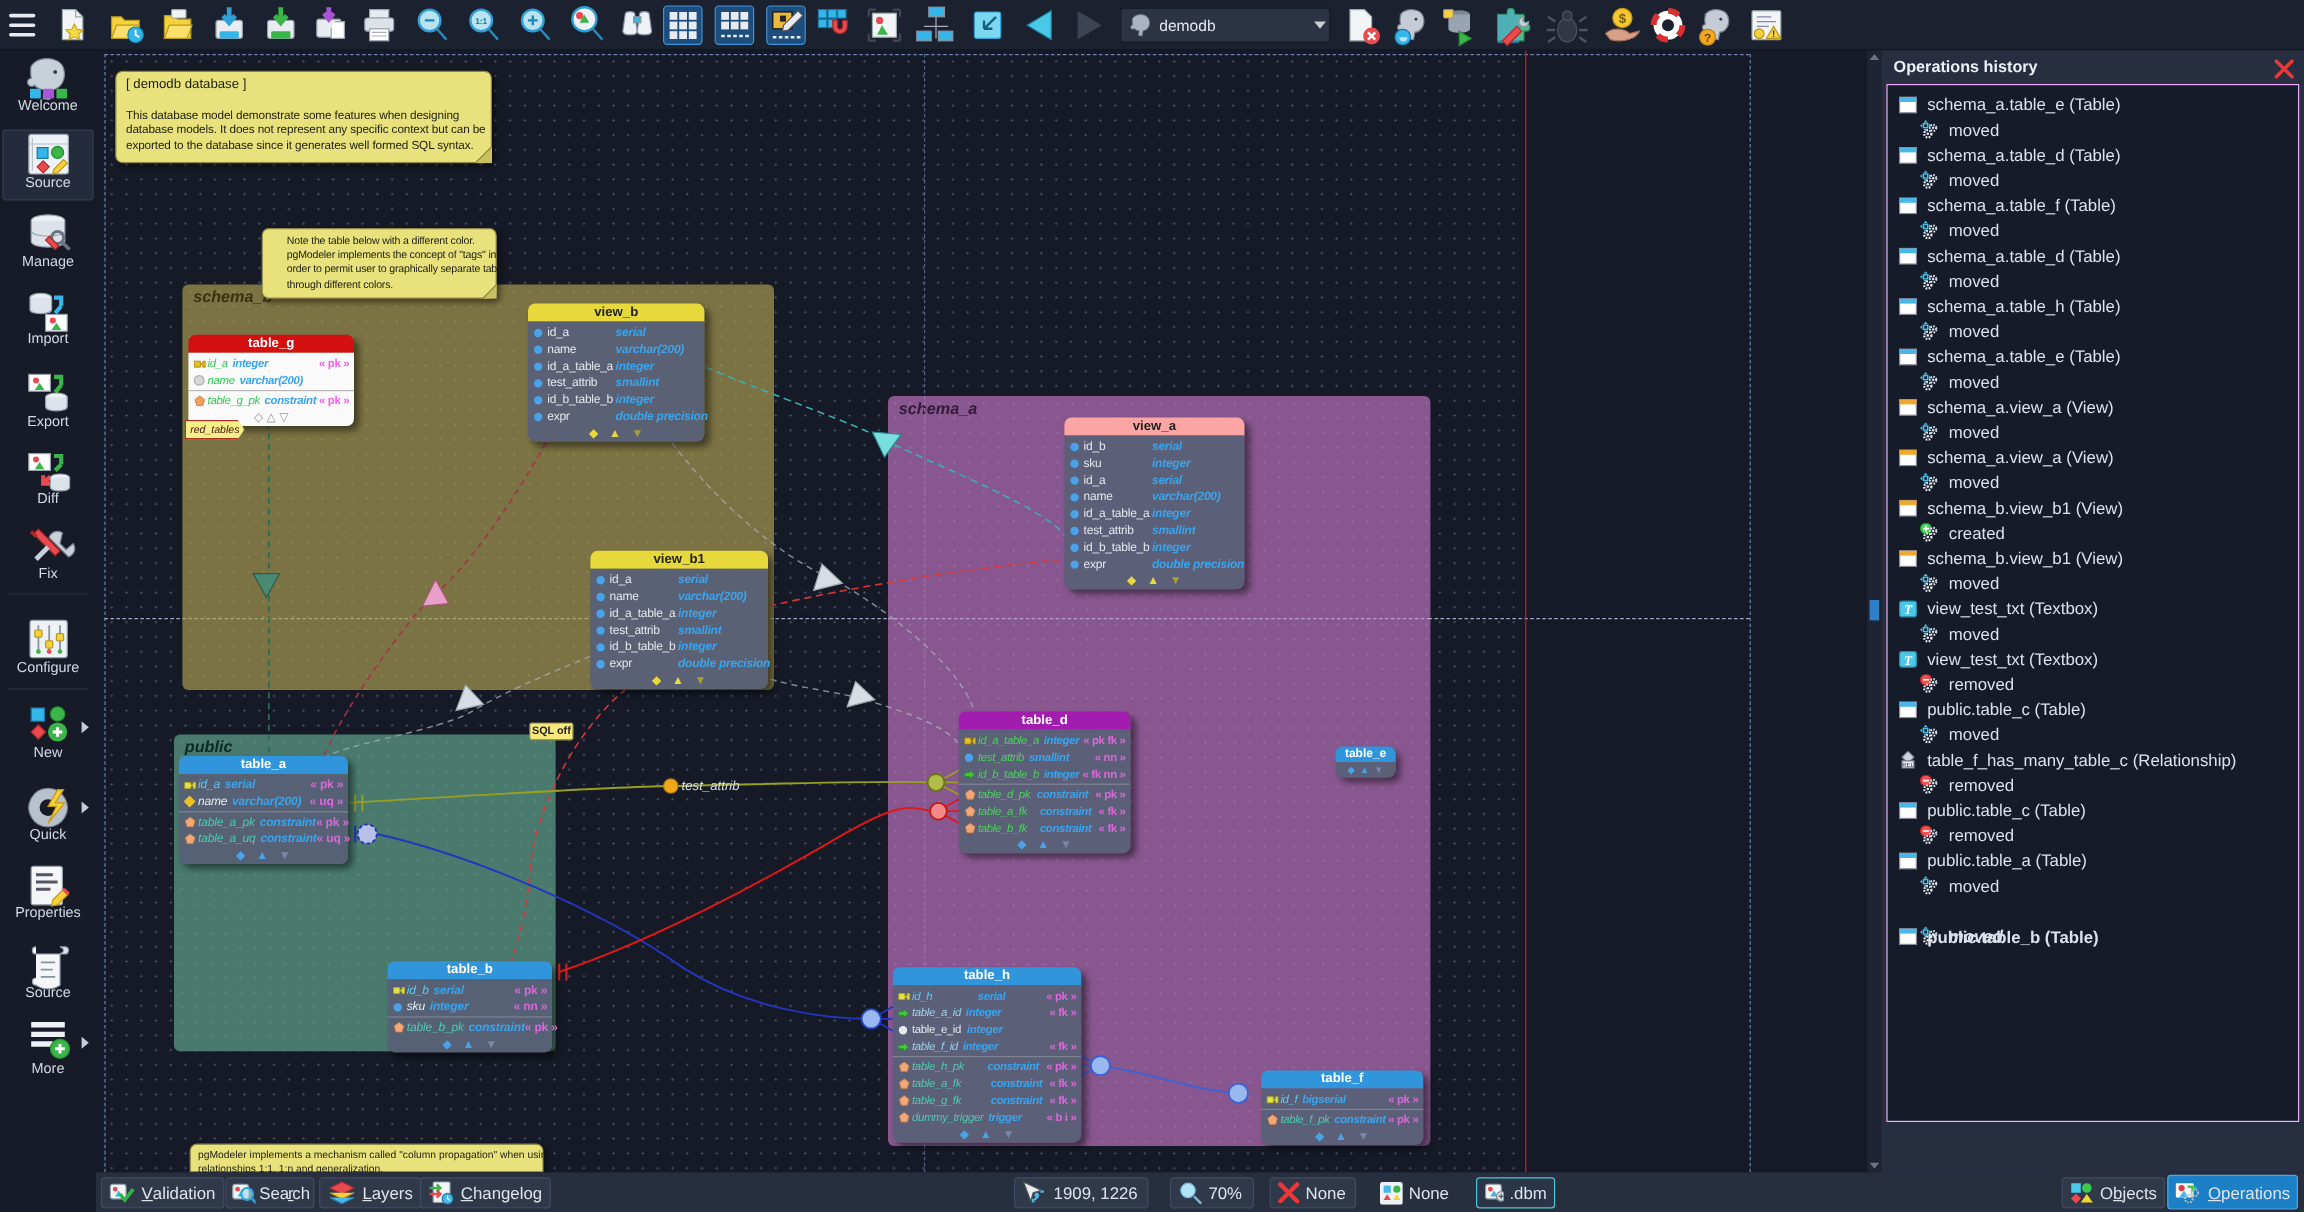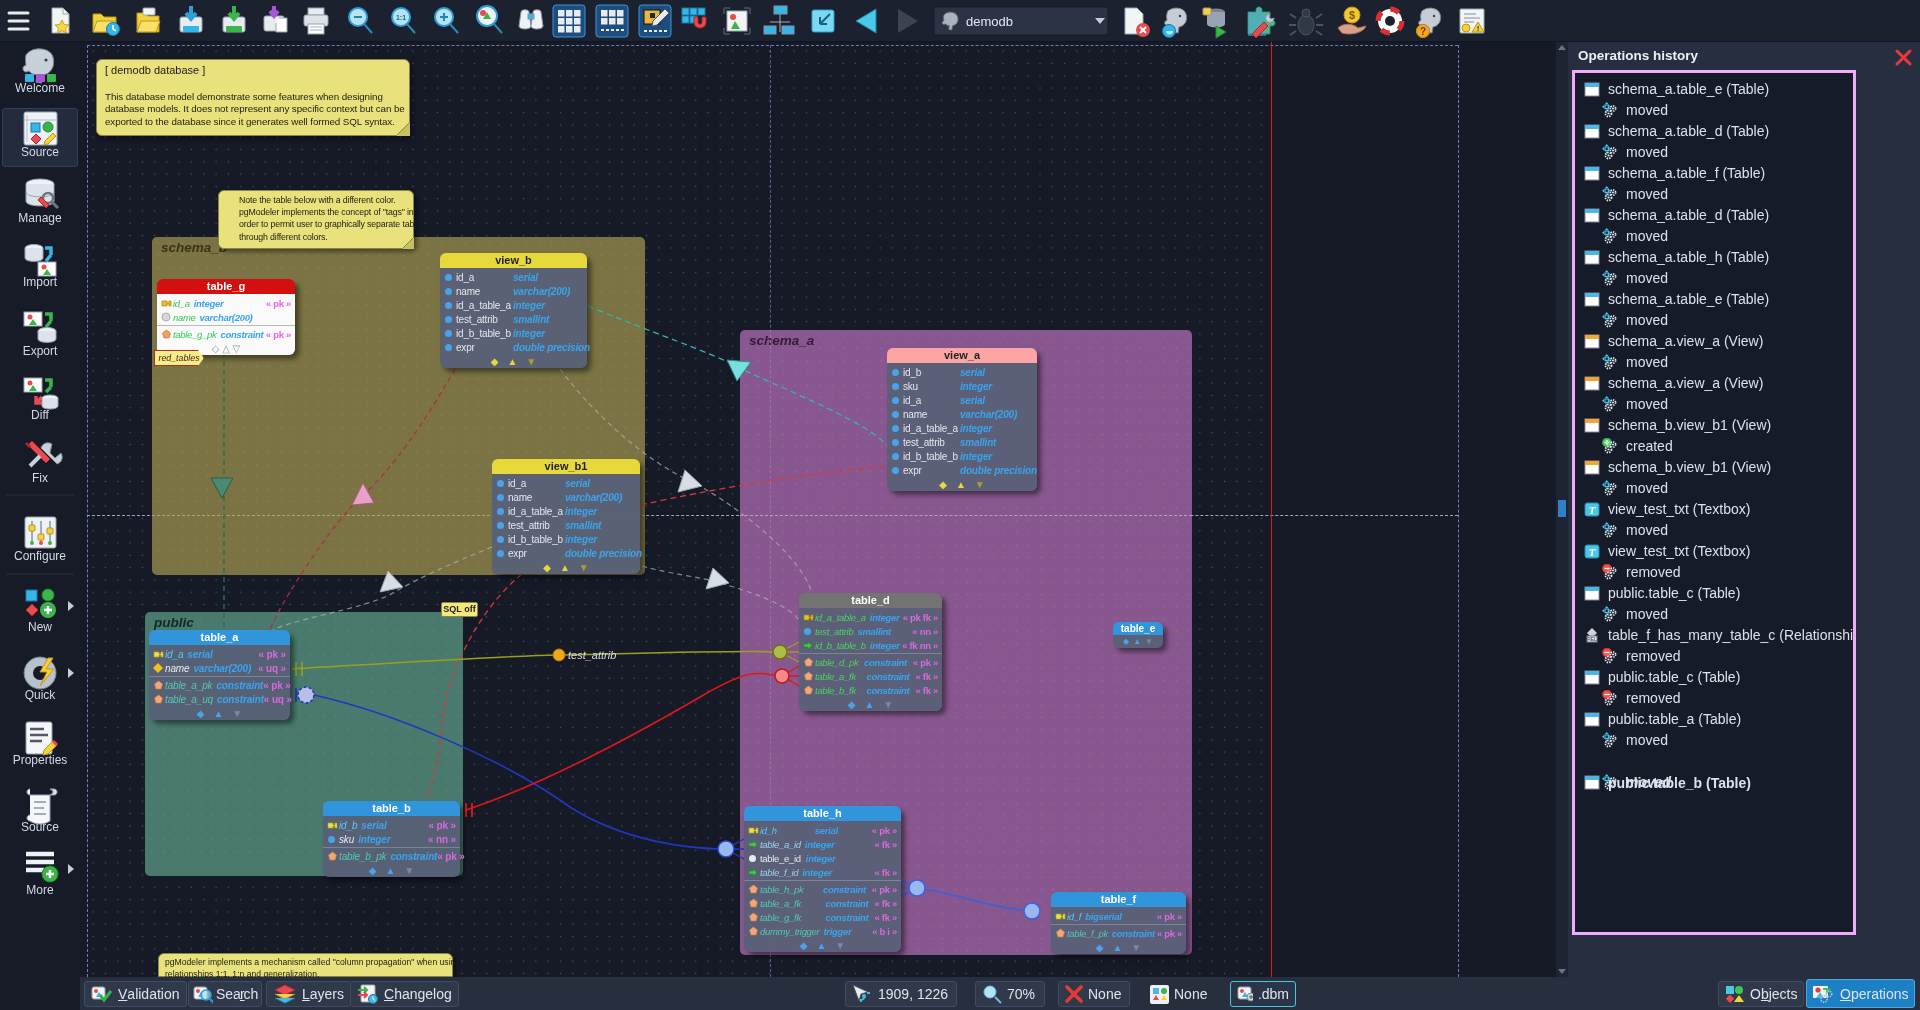--- a/index.html
+++ b/index.html
@@ -23,21 +23,21 @@
 .row .nm{font-style:italic;margin-right:4px}
 .row .tp{font-style:italic;font-weight:bold;color:#38a5ee}
 .row .fl{margin-left:auto;color:#d869d8;font-weight:bold}
 .vw .row{font-size:10px;letter-spacing:-0.2px}
 .vw .vn{color:#e4e7ee;flex:0 0 57px;overflow:visible;white-space:nowrap}
 .sep{height:1px;background:#7e8494;margin:1px 0}
 .ft{height:14px;display:flex;justify-content:center;align-items:center;gap:9px;font-size:10px}
 .bluft{color:#4aa3e8}
 #vscroll{position:absolute;left:1556px;top:42px;width:12px;height:935px;background:#1e2433}
 #panel{position:absolute;left:1568px;top:42px;width:352px;height:935px;background:#272e3f}
-#oplist{position:absolute;left:4px;top:28px;width:284px;height:865px;background:#151b29;border:3px solid #f0abfc;overflow:hidden}
+#oplist{position:absolute;left:4px;top:28px;width:344px;height:865px;background:#151b29;border:1px solid #f0abfc;overflow:hidden}
 .oprow{position:absolute;left:1px;width:340px;height:21px;display:flex;align-items:center;color:#dde1ec;font-size:14px}
 #statusbar{position:absolute;left:0;top:977px;width:1920px;height:33px;background:#272e3e}
 .stbtn{position:absolute;top:4px;height:26px;background:#303949;border:1px solid #414b63;border-radius:3px;display:flex;align-items:center;color:#dfe3ee;font-size:14px;padding:0 6px;gap:5px}
 svg{display:block}
 </style>
 </head>
 <body>
 <div id="toolbar">
 <svg width="1920" height="42">
 
@@ -804,21 +804,21 @@
           </div>
         <div class="ft bluft">
             <span>◆</span>
             <span>▲</span>
             <span style="color:#7a88a8">▼</span>
           </div>
       </div>
     </div>
 
     <div class="tbl td" style="left:719px;top:551px;width:143px">
-      <div class="hd" style="background:#737373">table_d</div>
+      <div class="hd" style="background:#a21caf">table_d</div>
       <div class="bd">
         <div class="row">
             <span class="ic">
               <svg width="11" height="9">
                 <path d="M1 2h5v2h2V2h2v5H8V5H6v2H1z" fill="#e8c020" stroke="#a8880a" stroke-width=".7"></path>
               </svg>
             </span>
             <span class="nm" style="color:#4ed05e">id_a_table_a</span>
             <span class="tp">integer</span>
             <span class="fl">« pk fk »</span>

